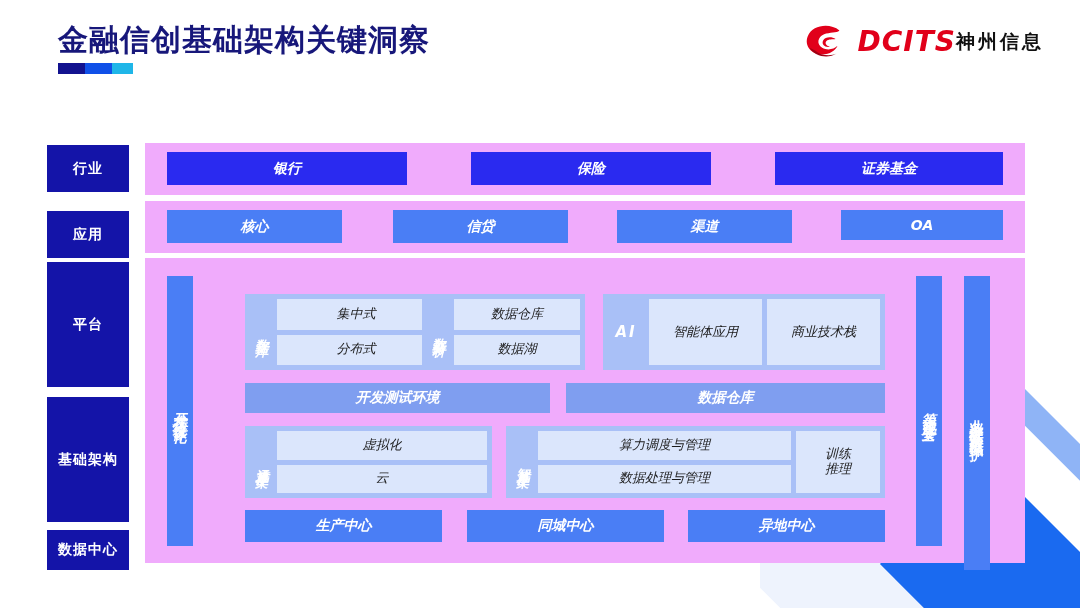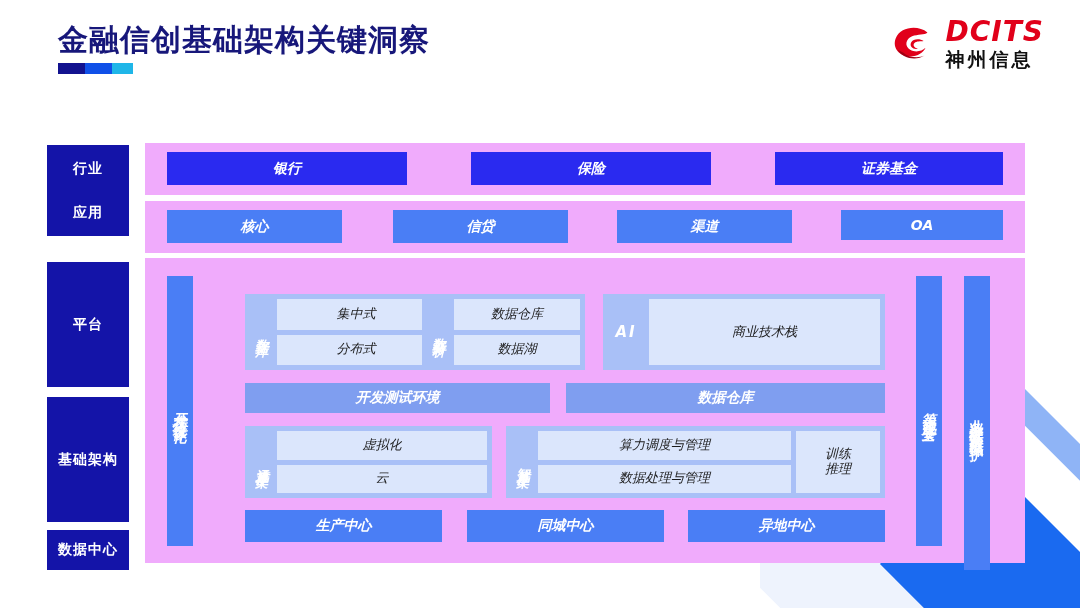--- a/index.html
+++ b/index.html
@@ -24,21 +24,21 @@
   
   .title{position:absolute;left:58px;top:20px;font-size:30px;font-weight:bold;color:#17177a;letter-spacing:1px;}
   .titlebar{position:absolute;left:58px;top:63px;width:75px;height:11px;display:flex;}
   .titlebar span{height:100%;}
   .tb1{width:27px;background:#12128f;}
   .tb2{width:27px;background:#1050e8;}
   .tb3{width:21px;background:#1fb6e8;}
 
   .logo{position:absolute;right:36px;top:18px;display:flex;align-items:center;gap:8px;}
   .logo-mark{width:48px;height:48px;flex:none;}
-  .logo-text{display:flex;flex-direction:column;line-height:1;}
+  .logo-text{display:flex;line-height:1;}
   .logo-en{font-size:28px;font-weight:bold;font-style:italic;color:#e1001a;letter-spacing:1px;}
   .logo-cn{font-size:19px;font-weight:bold;color:#111;letter-spacing:3px;margin-top:4px;}
 
   .subtitle{position:absolute;left:0;right:0;top:99px;text-align:center;font-size:19px;font-weight:bold;color:#1a1a1a;}
 
   
   .rail{position:absolute;left:47px;}
   .rail-box{position:absolute;left:0;width:82px;background:#1414a8;color:#fff;
             display:flex;align-items:center;justify-content:center;
             font-size:14px;font-weight:bold;letter-spacing:1px;}
@@ -101,21 +101,21 @@
     </svg>
     <div class="logo-text">
       <div class="logo-en">DCITS</div>
       <div class="logo-cn">神州信息</div>
     </div>
   </div>
 
 
   <div class="rail">
     <div class="rail-box" style="top:145px;height:47px;">行业</div>
-    <div class="rail-box" style="top:189px;height:47px;">应用</div>
+    <div class="rail-box" style="top:211px;height:47px;">应用</div>
     <div class="rail-box" style="top:262px;height:125px;">平台</div>
     <div class="rail-box" style="top:397px;height:125px;">基础架构</div>
     <div class="rail-box" style="top:530px;height:40px;">数据中心</div>
   </div>
 
   <div class="panel" style="left:145px;top:143px;width:880px;height:52px;">
     <div class="bar bar-ind" style="left:22px;top:9px;width:240px;height:33px;">银行</div>
     <div class="bar bar-ind" style="left:326px;top:9px;width:240px;height:33px;">保险</div>
     <div class="bar bar-ind" style="left:630px;top:9px;width:228px;height:33px;">证券基金</div>
   </div>
@@ -144,20 +144,21 @@
       <div class="card-items">
         <div class="chip">数据仓库</div>
         <div class="chip">数据湖</div>
       </div>
     </div>
 
     <div class="card" style="left:458px;top:36px;width:282px;height:76px;">
       <div class="card-label h" style="width:28px;">AI</div>
       <div class="card-items">
         <div class="card-row">
+          <div class="chip">智能体应用</div>
           <div class="chip">商业技术栈</div>
         </div>
       </div>
     </div>
 
     <div class="envbar" style="left:100px;top:125px;width:305px;height:30px;">开发测试环境</div>
     <div class="envbar" style="left:421px;top:125px;width:319px;height:30px;">数据仓库</div>
 
     <div class="card" style="left:100px;top:168px;width:247px;height:72px;">
       <div class="card-label" style="width:22px;">通算框架</div>

